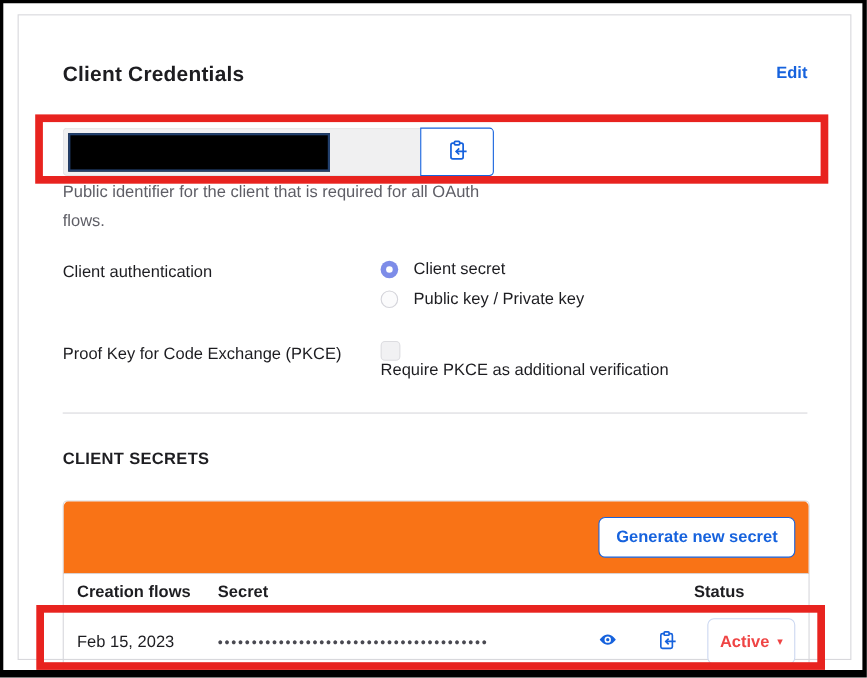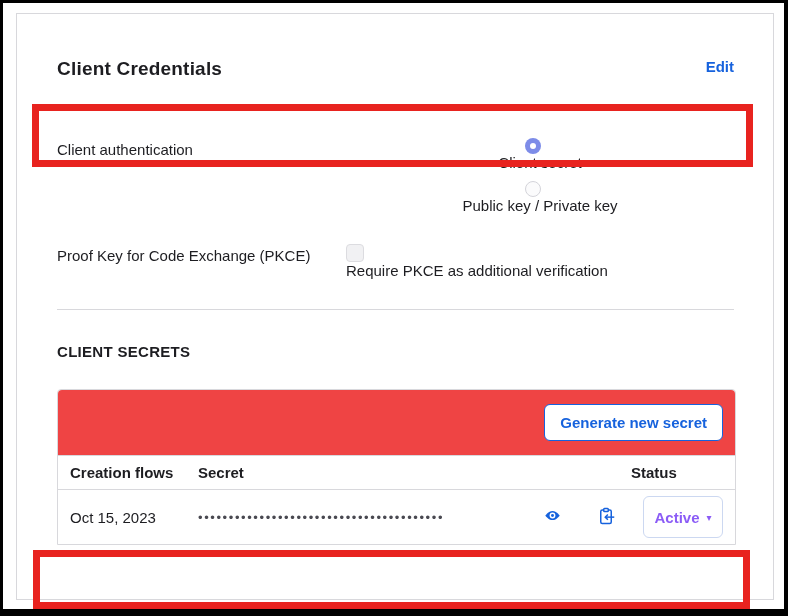--- a/index.html
+++ b/index.html
@@ -39,21 +39,21 @@
   }
   .redacted { width:238px; height:35px; background:#000; border:2px solid #22406e; }
   .copy-btn {
     width:67px; flex:none; background:#fff; border:1px solid #1662dd; border-radius:0 4px 4px 0;
     display:flex; align-items:center; justify-content:center; color:#1662dd; cursor:pointer;
   }
   .help-text { margin-top:2px; font-size:15px; line-height:26px; color:#5e5e66; width:392px; }
 
   
   .row-auth { margin-top:22px; }
-  .radio-option { display:flex; align-items:center; margin-bottom:10px; cursor:pointer;flex-direction:column; }
+  .radio-option { display:flex; align-items:flex-end; margin-bottom:10px; cursor:pointer; }
   .radio { width:16px; height:16px; border-radius:50%; flex:none; margin-right:14px; position:relative; }
   .radio.selected { background:#7d8ce8; }
   .radio.selected::after {
     content:""; position:absolute; left:5px; top:5px; width:6px; height:6px;
     border-radius:50%; background:#fff;
   }
   .radio.unselected { background:#fbfbfc; border:1.5px solid #d4d4da; }
   .option-label { font-size:15px; }
 
   
@@ -64,42 +64,42 @@
     flex:none; margin-right:12px;
   }
 
   .divider { margin-top:30px; border-top:1px solid #d8d8dc; }
 
   .secrets-heading { margin-top:33px; font-size:15px; font-weight:bold; letter-spacing:0.3px; }
 
   
   .secrets-table { margin-top:29px; border:1px solid #d8d8dc; border-radius:4px 4px 0 0; width:679px; }
   .table-toolbar {
-    background:#ef4444; border-bottom:1px solid #d8d8dc; border-radius:4px 4px 0 0;
+    background:#f97316; border-bottom:1px solid #d8d8dc; border-radius:4px 4px 0 0;
     padding:14px 12px; display:flex; justify-content:flex-end;
   }
   .generate-btn {
     background:#fff; border:1px solid #1662dd; border-radius:6px; color:#1662dd;
     font-size:15px; font-weight:bold; padding:9px 15px; cursor:pointer;
     font-family:inherit;
   }
   .table-head { display:flex; align-items:center; height:34px; border-bottom:1px solid #d8d8dc; padding:0 12px; }
   .col-date { width:128px; flex:none; }
   .col-secret { flex:1; }
   .col-status { width:92px; flex:none; }
   .th { font-size:15px; font-weight:bold; color:#1d1d21; }
   .table-row { display:flex; align-items:center; height:54px; padding:0 12px; }
   .td-date { font-size:15px; }
   .td-secret { font-size:13px; color:#494951; letter-spacing:1.6px; overflow:hidden; white-space:nowrap; padding-right:6px; }
   .icon-btn { background:none; border:none; cursor:pointer; color:#1662dd; display:flex; align-items:center; padding:0; }
   .eye-btn { margin-right:36px; }
   .clip-btn { margin-right:28px; }
   .status-btn {
     width:80px; height:42px; background:#fff; border:1px solid #ccd8f1; border-radius:6px;
-    color:#8b5cf6; font-size:15px; font-weight:bold; cursor:default;
+    color:#ef4444; font-size:15px; font-weight:bold; cursor:default;
     display:flex; align-items:center; justify-content:center; gap:7px;
     font-family:inherit;
   }
   .status-caret { font-size:10px; }
 
   
   .annotation { position:absolute; border:7px solid #e8231f; z-index:40; pointer-events:none; }
   .annotation-1 { left:32px; top:104px; width:721px; height:63px; }
   .annotation-2 { left:33px; top:550px; width:717px; height:59px; }
 </style>
@@ -107,20 +107,38 @@
 <body>
 
 <div class="card">
 
   <div class="card-header">
     <div class="title">Client Credentials</div>
     <a class="edit-link">Edit</a>
   </div>
 
   <div class="field-row row-client-id">
+    <div class="field-control">
+      <div class="input-copy">
+        <div class="readonly-input">
+          <div class="redacted"></div>
+        </div>
+        <button class="copy-btn">
+          <span>
+            <svg width="19" height="19" viewBox="0 0 24 24" fill="none" stroke="currentColor" stroke-width="2">
+              <rect x="5" y="4" width="14" height="18" rx="2"></rect>
+              <rect x="9" y="2" width="6" height="4" rx="1" fill="#fff"></rect>
+              <line x1="23" y1="13.5" x2="11" y2="13.5"></line>
+              <polyline points="14.5,10 11,13.5 14.5,17" fill="none"></polyline>
+            </svg>
+          </span>
+        </button>
+      </div>
+      <div class="help-text">Public identifier for the client that is required for all OAuth flows.</div>
+    </div>
   </div>
 
   <div class="field-row row-auth">
     <div class="field-label">Client authentication</div>
     <div class="field-control">
       <div class="radio-option">
         <span class="radio selected"></span>
         <span class="option-label">Client secret</span>
       </div>
       <div class="radio-option">
@@ -147,21 +165,21 @@
   <div class="secrets-table">
     <div class="table-toolbar">
       <button class="generate-btn">Generate new secret</button>
     </div>
     <div class="table-head">
       <div class="col-date th">Creation flows</div>
       <div class="col-secret th">Secret</div>
       <div class="col-status th">Status</div>
     </div>
     <div class="table-row">
-      <div class="col-date td-date">Oct 15, 2023</div>
+      <div class="col-date td-date">Feb 15, 2023</div>
       <div class="col-secret td-secret">••••••••••••••••••••••••••••••••••••••••</div>
       <button class="icon-btn eye-btn">
         <span>
           <svg width="17" height="17" viewBox="0 0 24 24">
             <path d="M12 5.5C6.2 5.5 1.8 12 1.8 12S6.2 18.5 12 18.5 22.2 12 22.2 12 17.8 5.5 12 5.5z" fill="#1662dd"></path>
             <circle cx="12" cy="12" r="4.1" fill="#fff"></circle>
             <circle cx="12" cy="12" r="2.1" fill="#1662dd"></circle>
           </svg>
         </span>
       </button>

